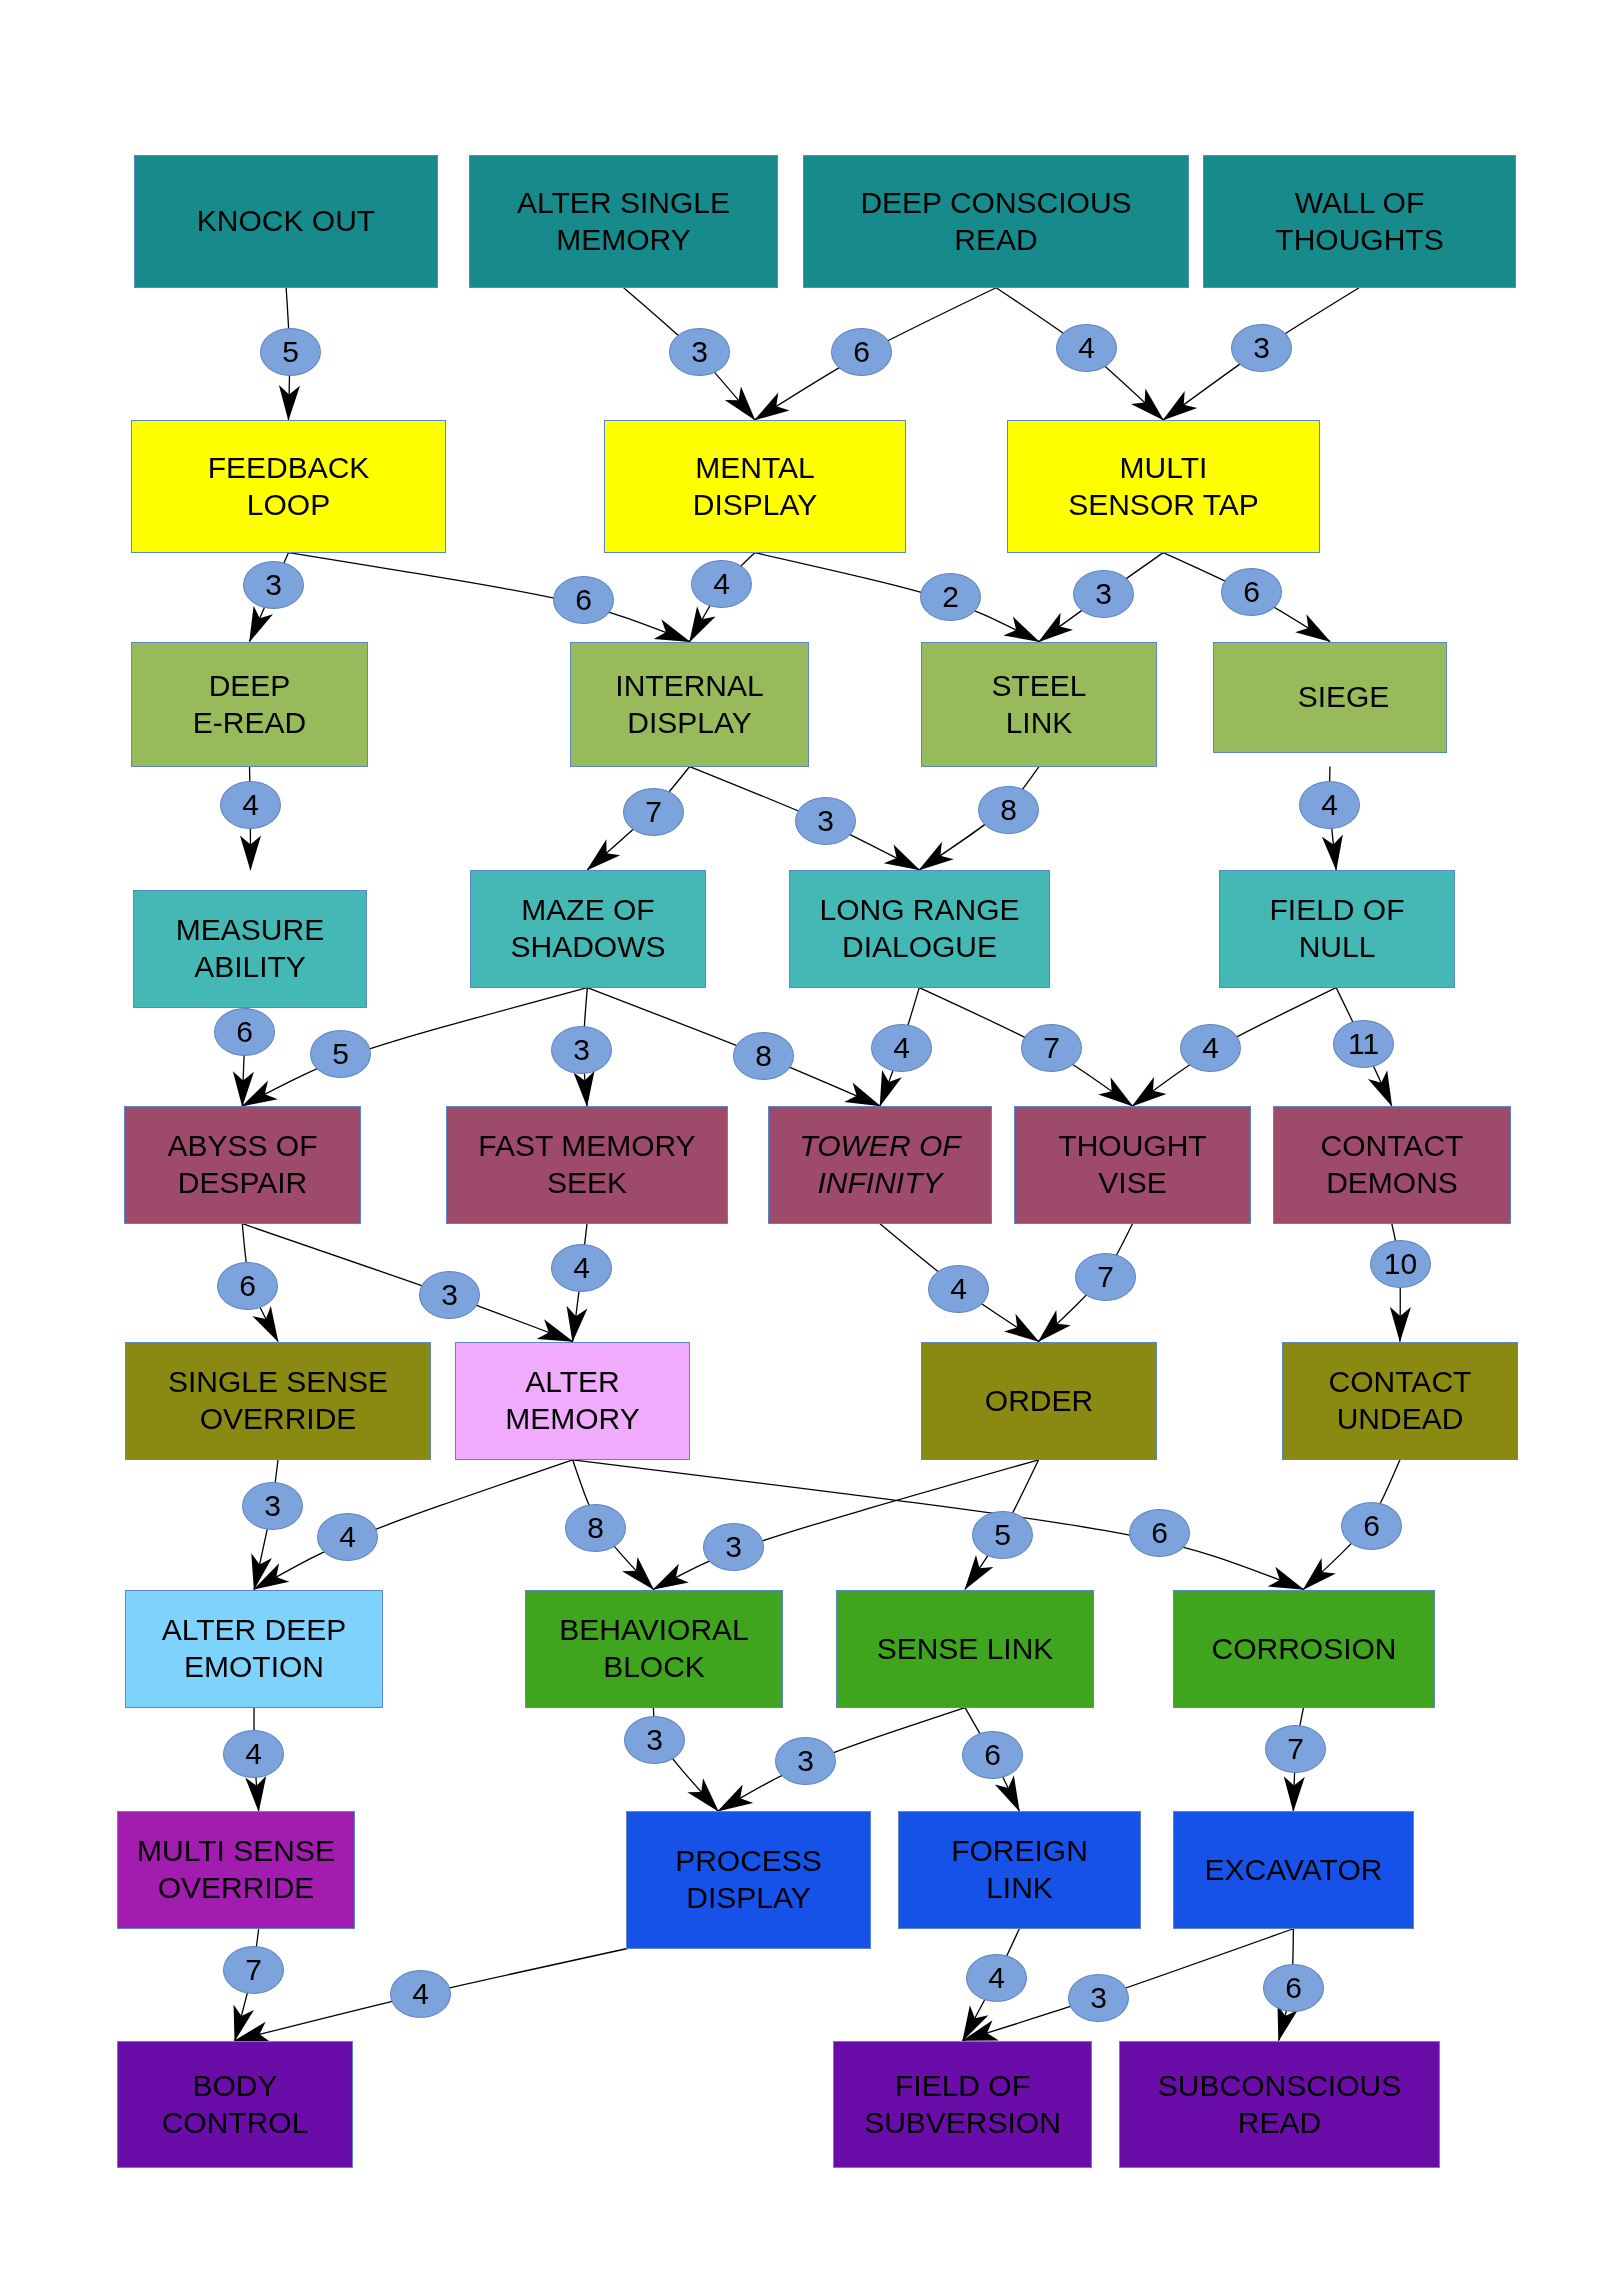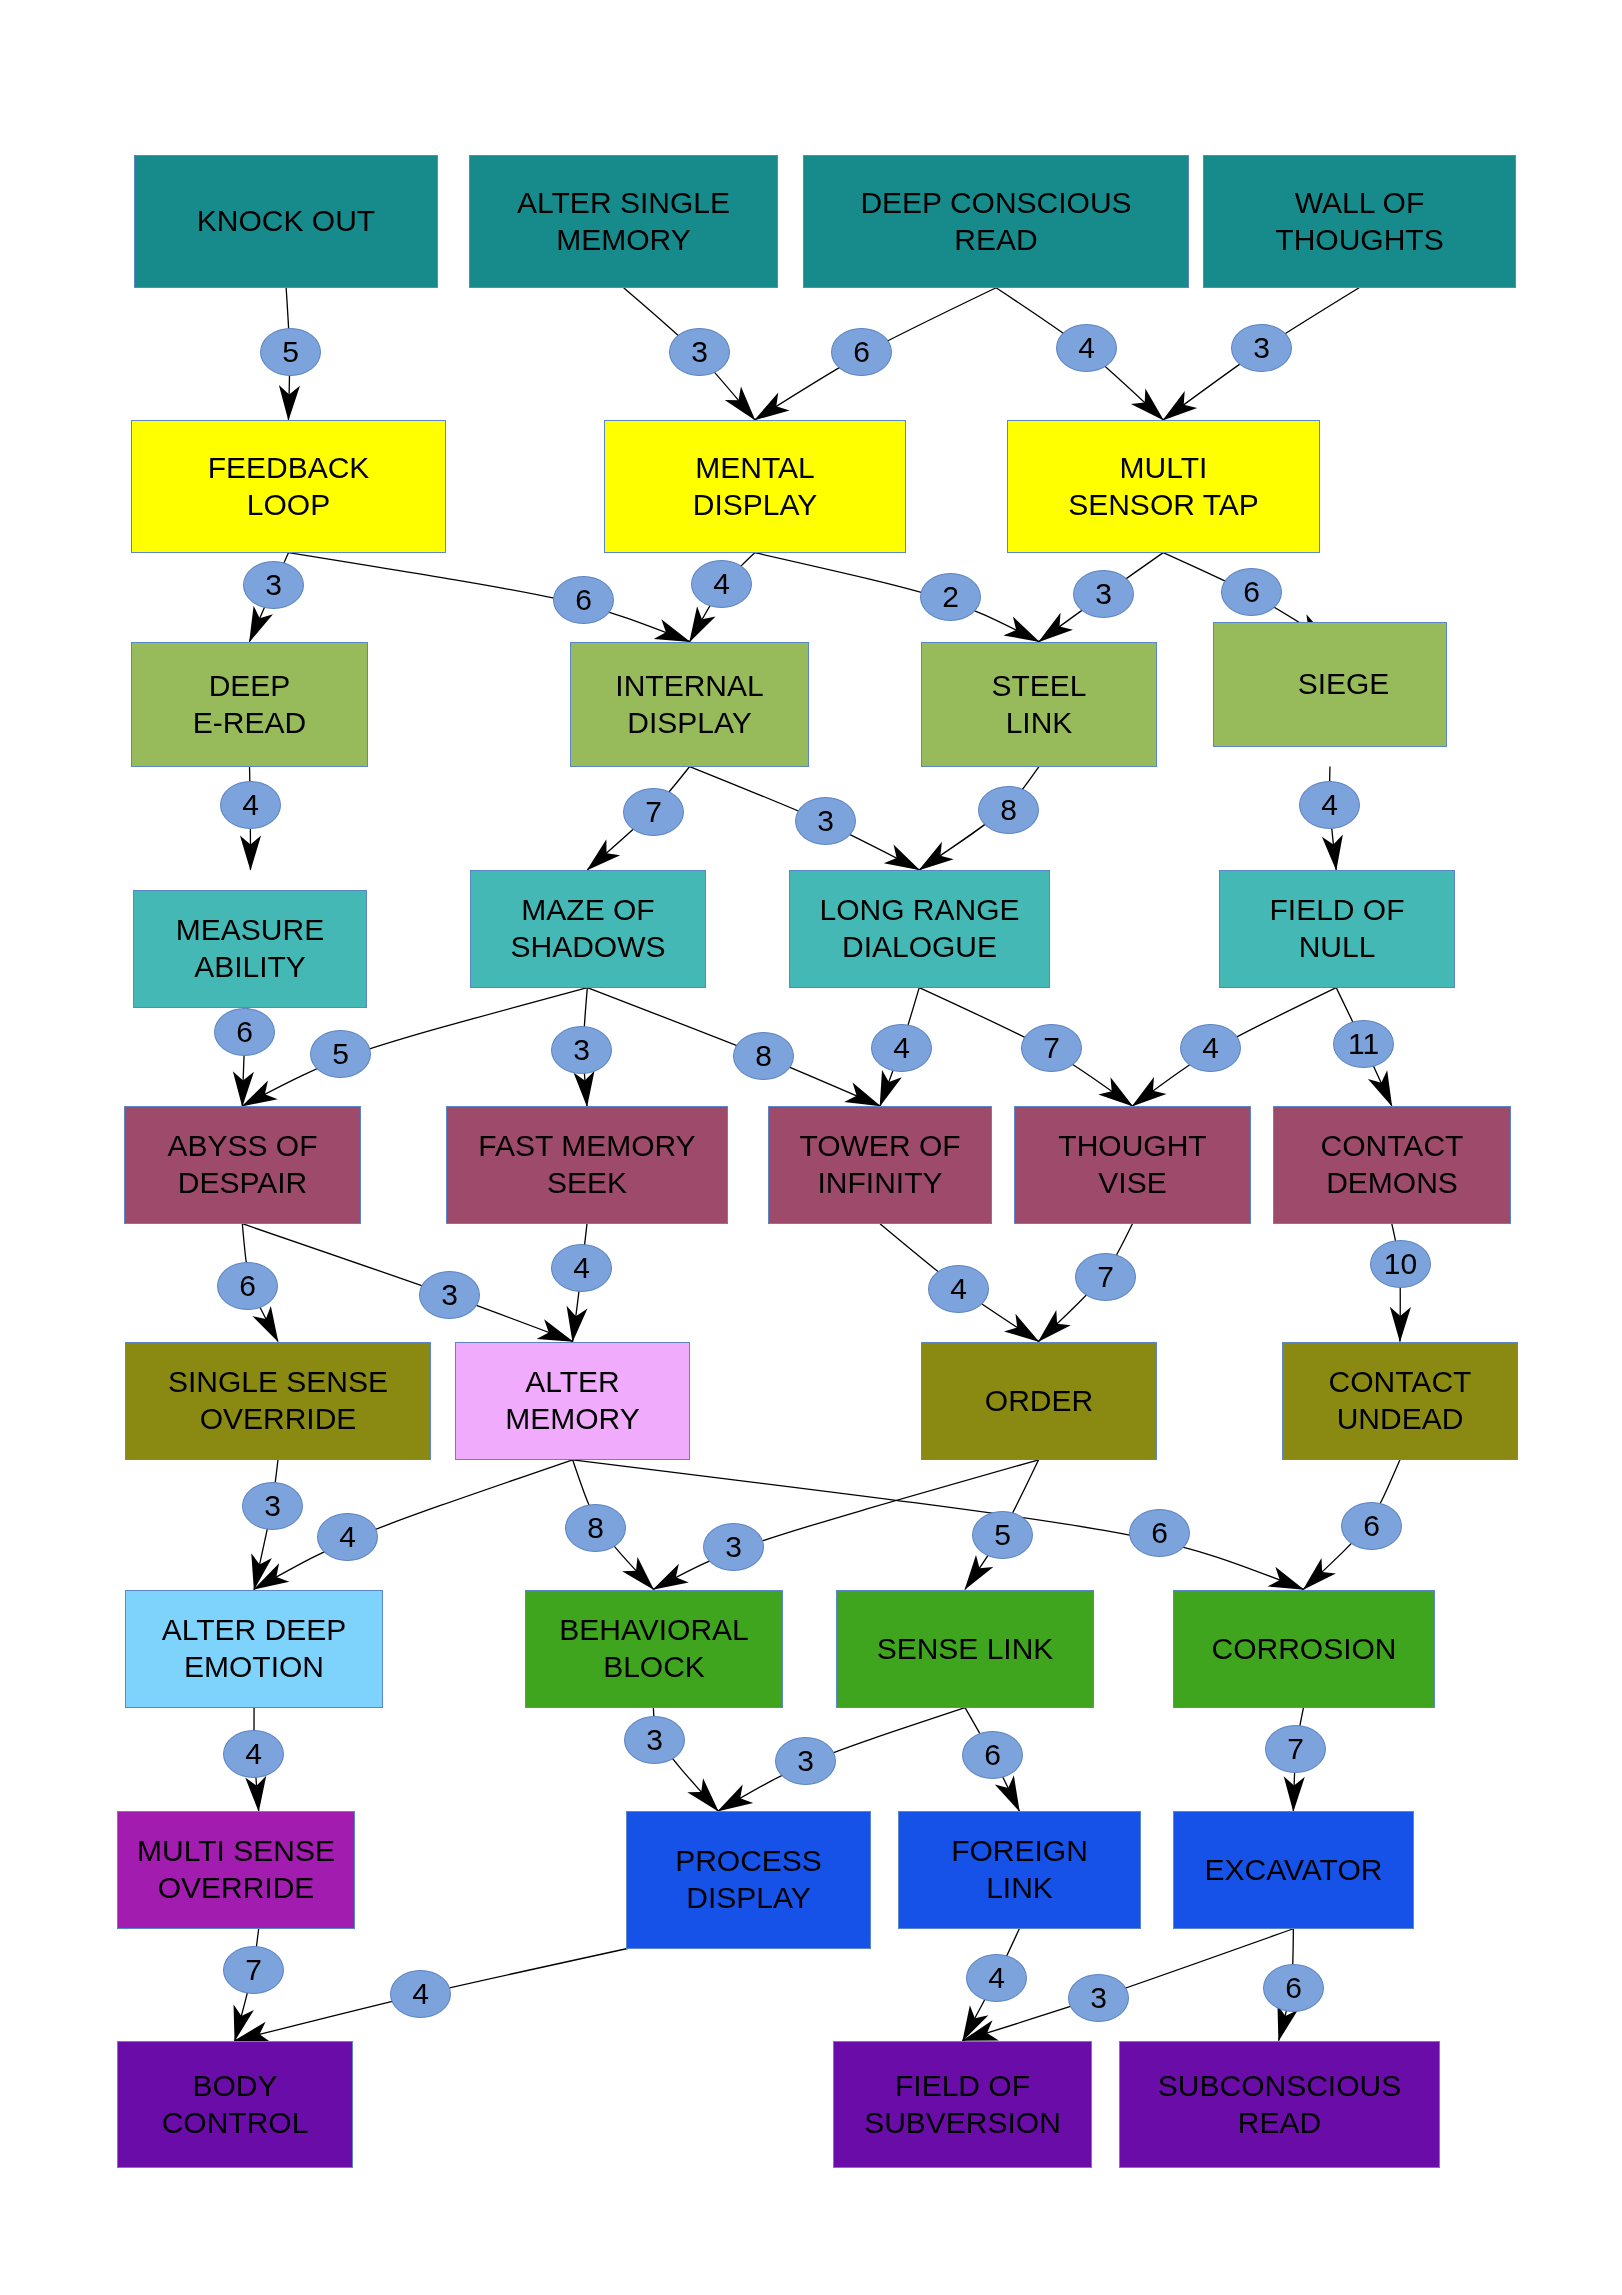--- a/index.html
+++ b/index.html
@@ -109,21 +109,21 @@
 E-READ</span>
       </div>
       <div class="node" style="left: 570px; top: 642px; width: 239px; height: 125px; background: rgb(151, 187, 91);">
         <span class="nlabel">INTERNAL
 DISPLAY</span>
       </div>
       <div class="node" style="left: 921px; top: 642px; width: 236px; height: 125px; background: rgb(151, 187, 91);">
         <span class="nlabel">STEEL
 LINK</span>
       </div>
-      <div class="node" style="left: 1213px; top: 622px; width: 234px; height: 125px; background: rgb(151, 187, 91); padding-left: 27px;">
+      <div class="node" style="left: 1213px; top: 642px; width: 234px; height: 111px; background: rgb(151, 187, 91); padding-left: 27px;">
         <span class="nlabel">SIEGE</span>
       </div>
       <div class="node" style="left: 133px; top: 870px; width: 234px; height: 118px; background: rgb(68, 184, 180); margin-top: 20px;">
         <span class="nlabel">MEASURE
 ABILITY</span>
       </div>
       <div class="node" style="left: 470px; top: 870px; width: 236px; height: 118px; background: rgb(68, 184, 180);">
         <span class="nlabel">MAZE OF
 SHADOWS</span>
       </div>
@@ -136,21 +136,21 @@
 NULL</span>
       </div>
       <div class="node" style="left: 124px; top: 1106px; width: 237px; height: 118px; background: rgb(157, 74, 107);">
         <span class="nlabel">ABYSS OF
 DESPAIR</span>
       </div>
       <div class="node" style="left: 446px; top: 1106px; width: 282px; height: 118px; background: rgb(157, 74, 107);">
         <span class="nlabel">FAST MEMORY
 SEEK</span>
       </div>
-      <div class="node" style="left: 768px; top: 1106px; width: 224px; height: 118px; background: rgb(157, 74, 107);">
+      <div class="node" style="left: 768px; top: 1106px; width: 224px; height: 118px; background: rgb(157, 74, 107); font-style: italic;">
         <span class="nlabel">TOWER OF
 INFINITY</span>
       </div>
       <div class="node" style="left: 1014px; top: 1106px; width: 237px; height: 118px; background: rgb(157, 74, 107);">
         <span class="nlabel">THOUGHT
 VISE</span>
       </div>
       <div class="node" style="left: 1273px; top: 1106px; width: 238px; height: 118px; background: rgb(157, 74, 107);">
         <span class="nlabel">CONTACT
 DEMONS</span>

